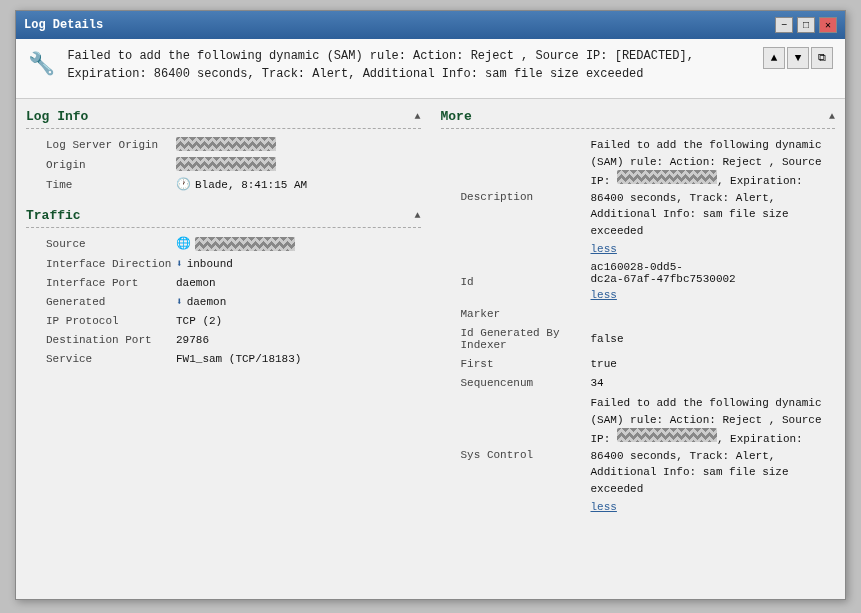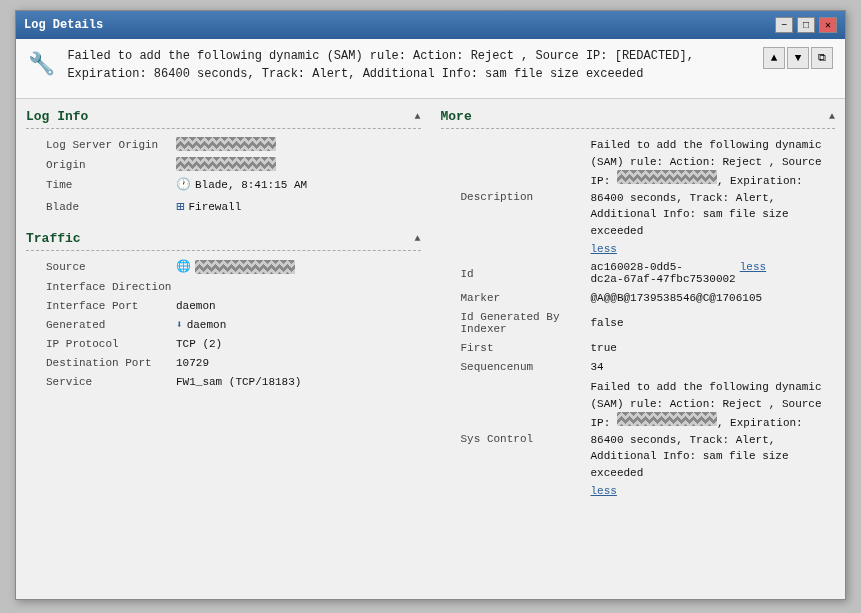--- a/index.html
+++ b/index.html
@@ -226,46 +226,43 @@
         </div>
 
         <div class="field-row">
           <span class="field-label">Time</span>
           <span class="field-value">
             <span class="clock-icon"></span>
             <span>Blade, 8:41:15 AM</span>
           </span>
         </div>
 
-        <div class="field-row">
-          <span class="field-label">Blade</span>
-          <span class="field-value">
-            <span class="grid-icon"></span>
-            <span>Firewall</span>
-          </span>
-        </div>
 
       </div>
 
       <div class="section">
         <div class="section-header">
           <span class="section-title">Traffic</span>
           <span class="section-collapse">▲</span>
         </div>
 
         <div class="field-row">
           <span class="field-label">Source</span>
           <span class="field-value">
             <span class="globe-icon"></span>
             <span class="redacted">&nbsp;&nbsp;&nbsp;&nbsp;&nbsp;&nbsp;&nbsp;&nbsp;&nbsp;&nbsp;&nbsp;&nbsp;&nbsp;</span>
           </span>
         </div>
 
         <div class="field-row">
           <span class="field-label">Interface Direction</span>
+          <span class="field-value">
+            <span class="down-arrow-icon"></span>
+            <span>inbound</span>
+          </span>
         </div>
 
         <div class="field-row">
           <span class="field-label">Interface Port</span>
           <span class="field-value">
             <span>daemon</span>
           </span>
         </div>
 
         <div class="field-row">
@@ -279,21 +276,21 @@
         <div class="field-row">
           <span class="field-label">IP Protocol</span>
           <span class="field-value">
             <span>TCP (2)</span>
           </span>
         </div>
 
         <div class="field-row">
           <span class="field-label">Destination Port</span>
           <span class="field-value">
-            <span>10729</span>
+            <span>29786</span>
           </span>
         </div>
 
         <div class="field-row">
           <span class="field-label">Service</span>
           <span class="field-value">
             <span>FW1_sam (TCP/18183)</span>
           </span>
         </div>
 
@@ -312,31 +309,28 @@
         <div class="field-row">
           <span class="field-label">Description</span>
           <span class="field-value" style="flex-direction:column; align-items:flex-start;">
             <span class="description-text">Failed to add the following dynamic (SAM) rule: Action: Reject , Source IP: <span class="redacted" style="width:80px;">&nbsp;&nbsp;&nbsp;&nbsp;&nbsp;&nbsp;&nbsp;</span>, Expiration: 86400 seconds, Track: Alert, Additional Info: sam file size exceeded</span>
             <span class="link-less">less</span>
           </span>
         </div>
 
         <div class="field-row">
           <span class="field-label">Id</span>
-          <span class="field-value" style="flex-direction:row; align-items:flex-start;">
+          <span class="field-value" style="flex-direction:column; align-items:flex-start;">
             <span>ac160028-0dd5-<br>dc2a-67af-47fbc7530002</span>
             <span class="link-less">less</span>
           </span>
         </div>
 
         <div class="field-row">
           <span class="field-label">Marker</span>
-          <span class="field-value">
-            <span>@A@@B@1739538546@C@1706105</span>
-          </span>
         </div>
 
         <div class="field-row">
           <span class="field-label">Id Generated By Indexer</span>
           <span class="field-value">
             <span>false</span>
           </span>
         </div>
 
         <div class="field-row">

